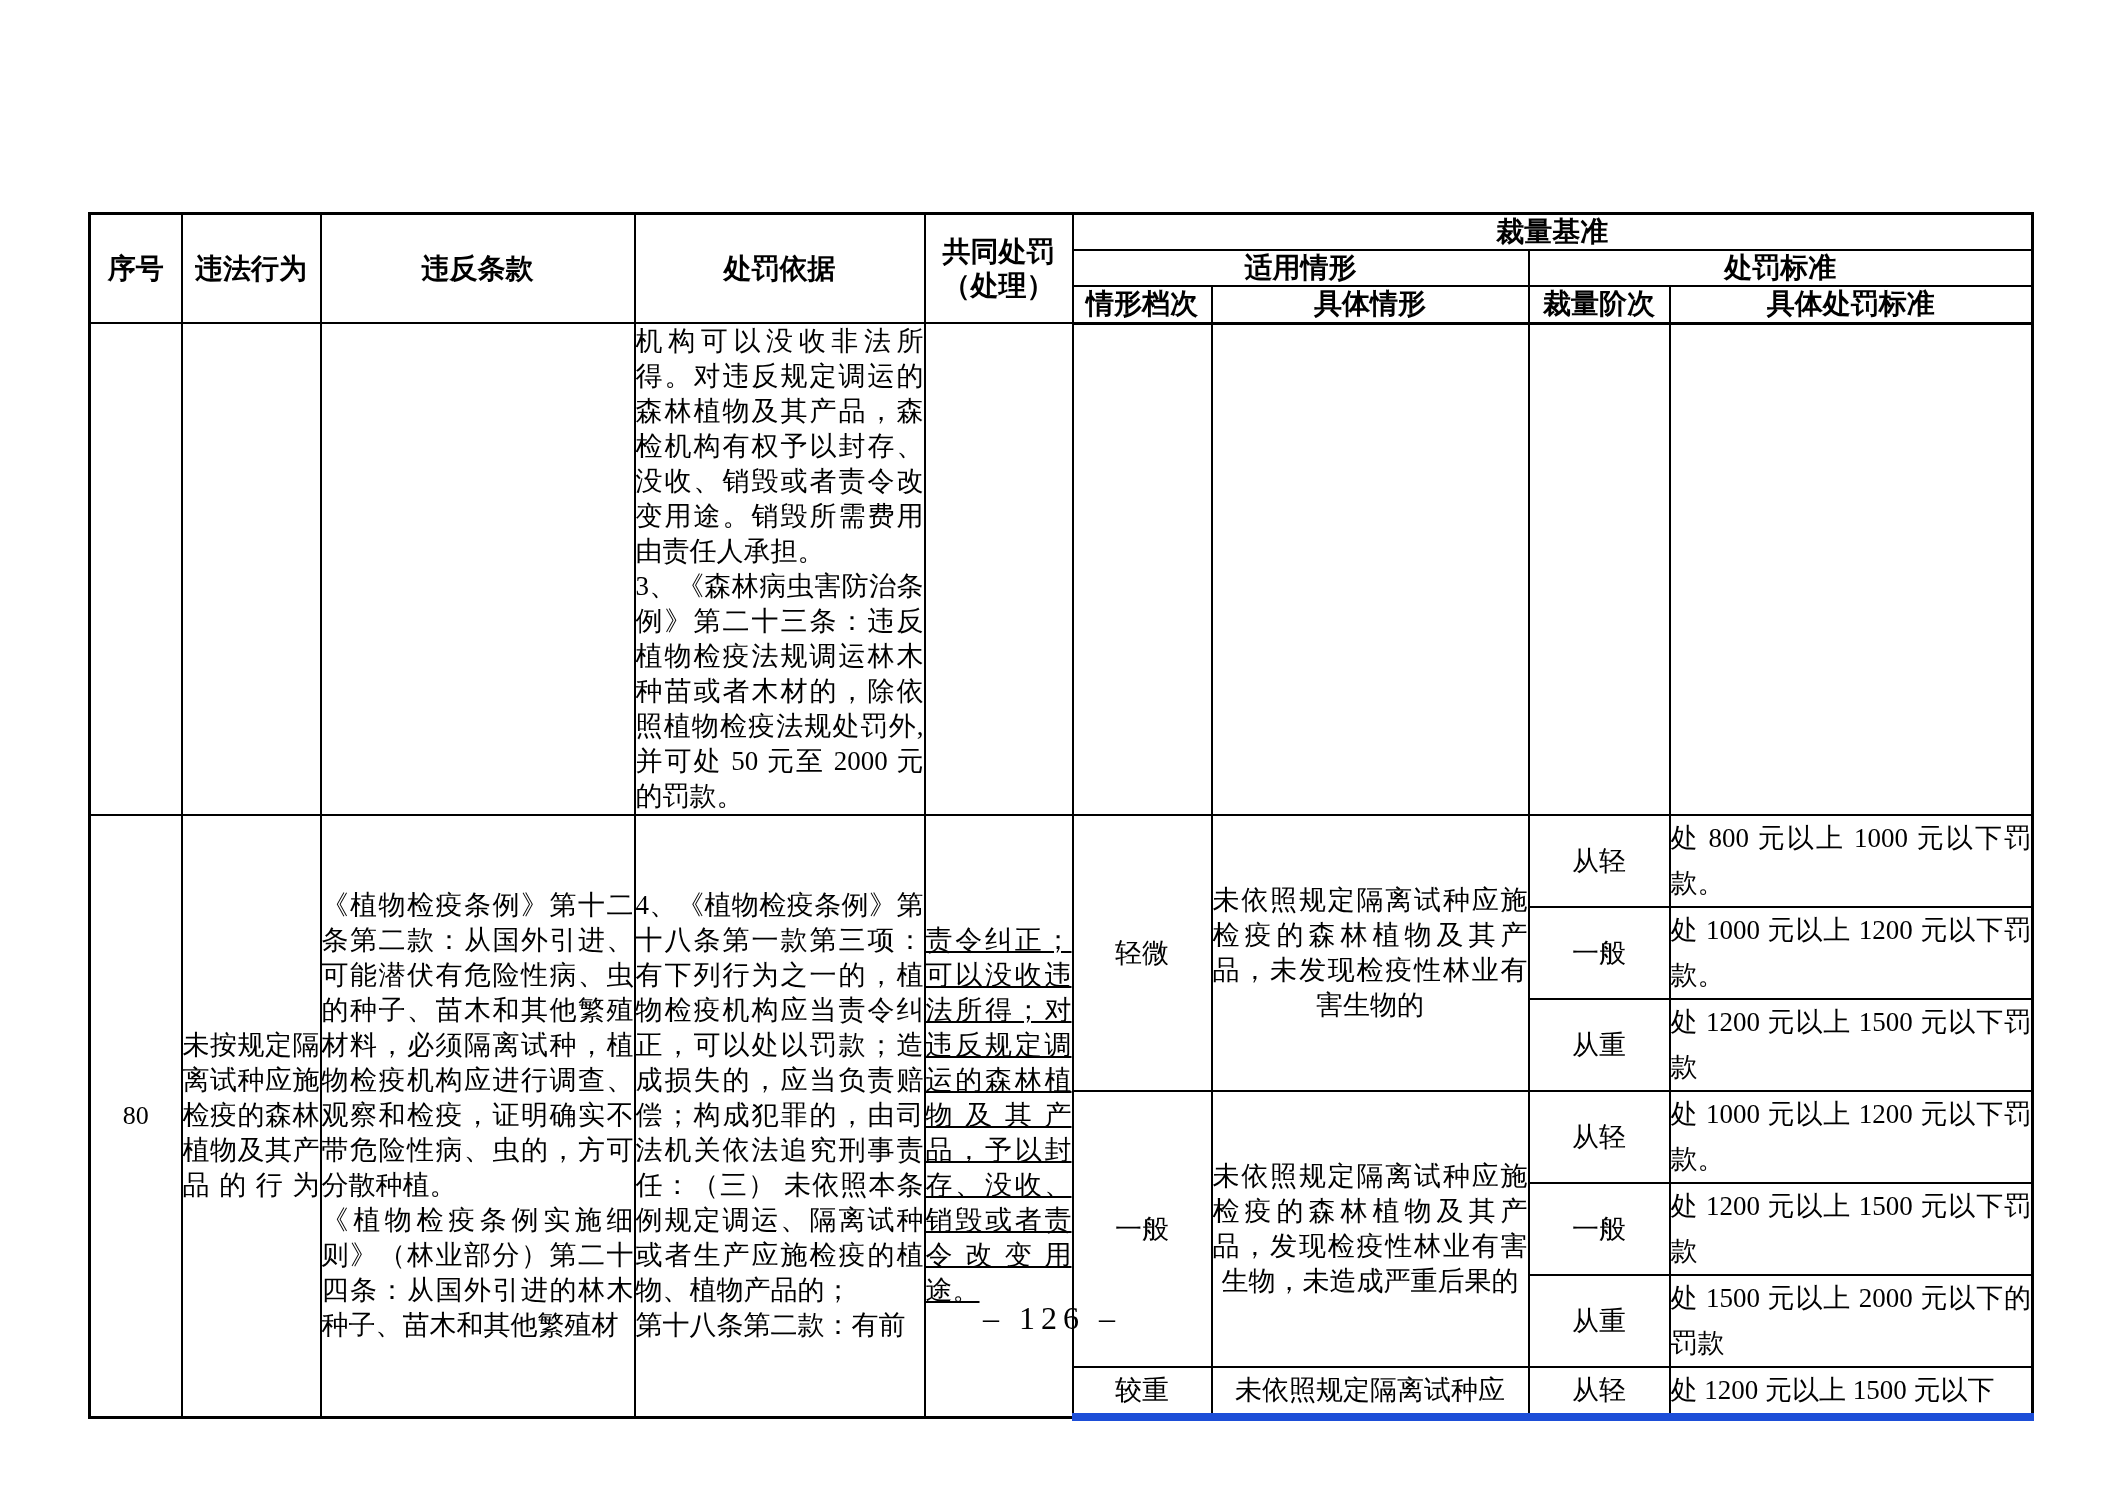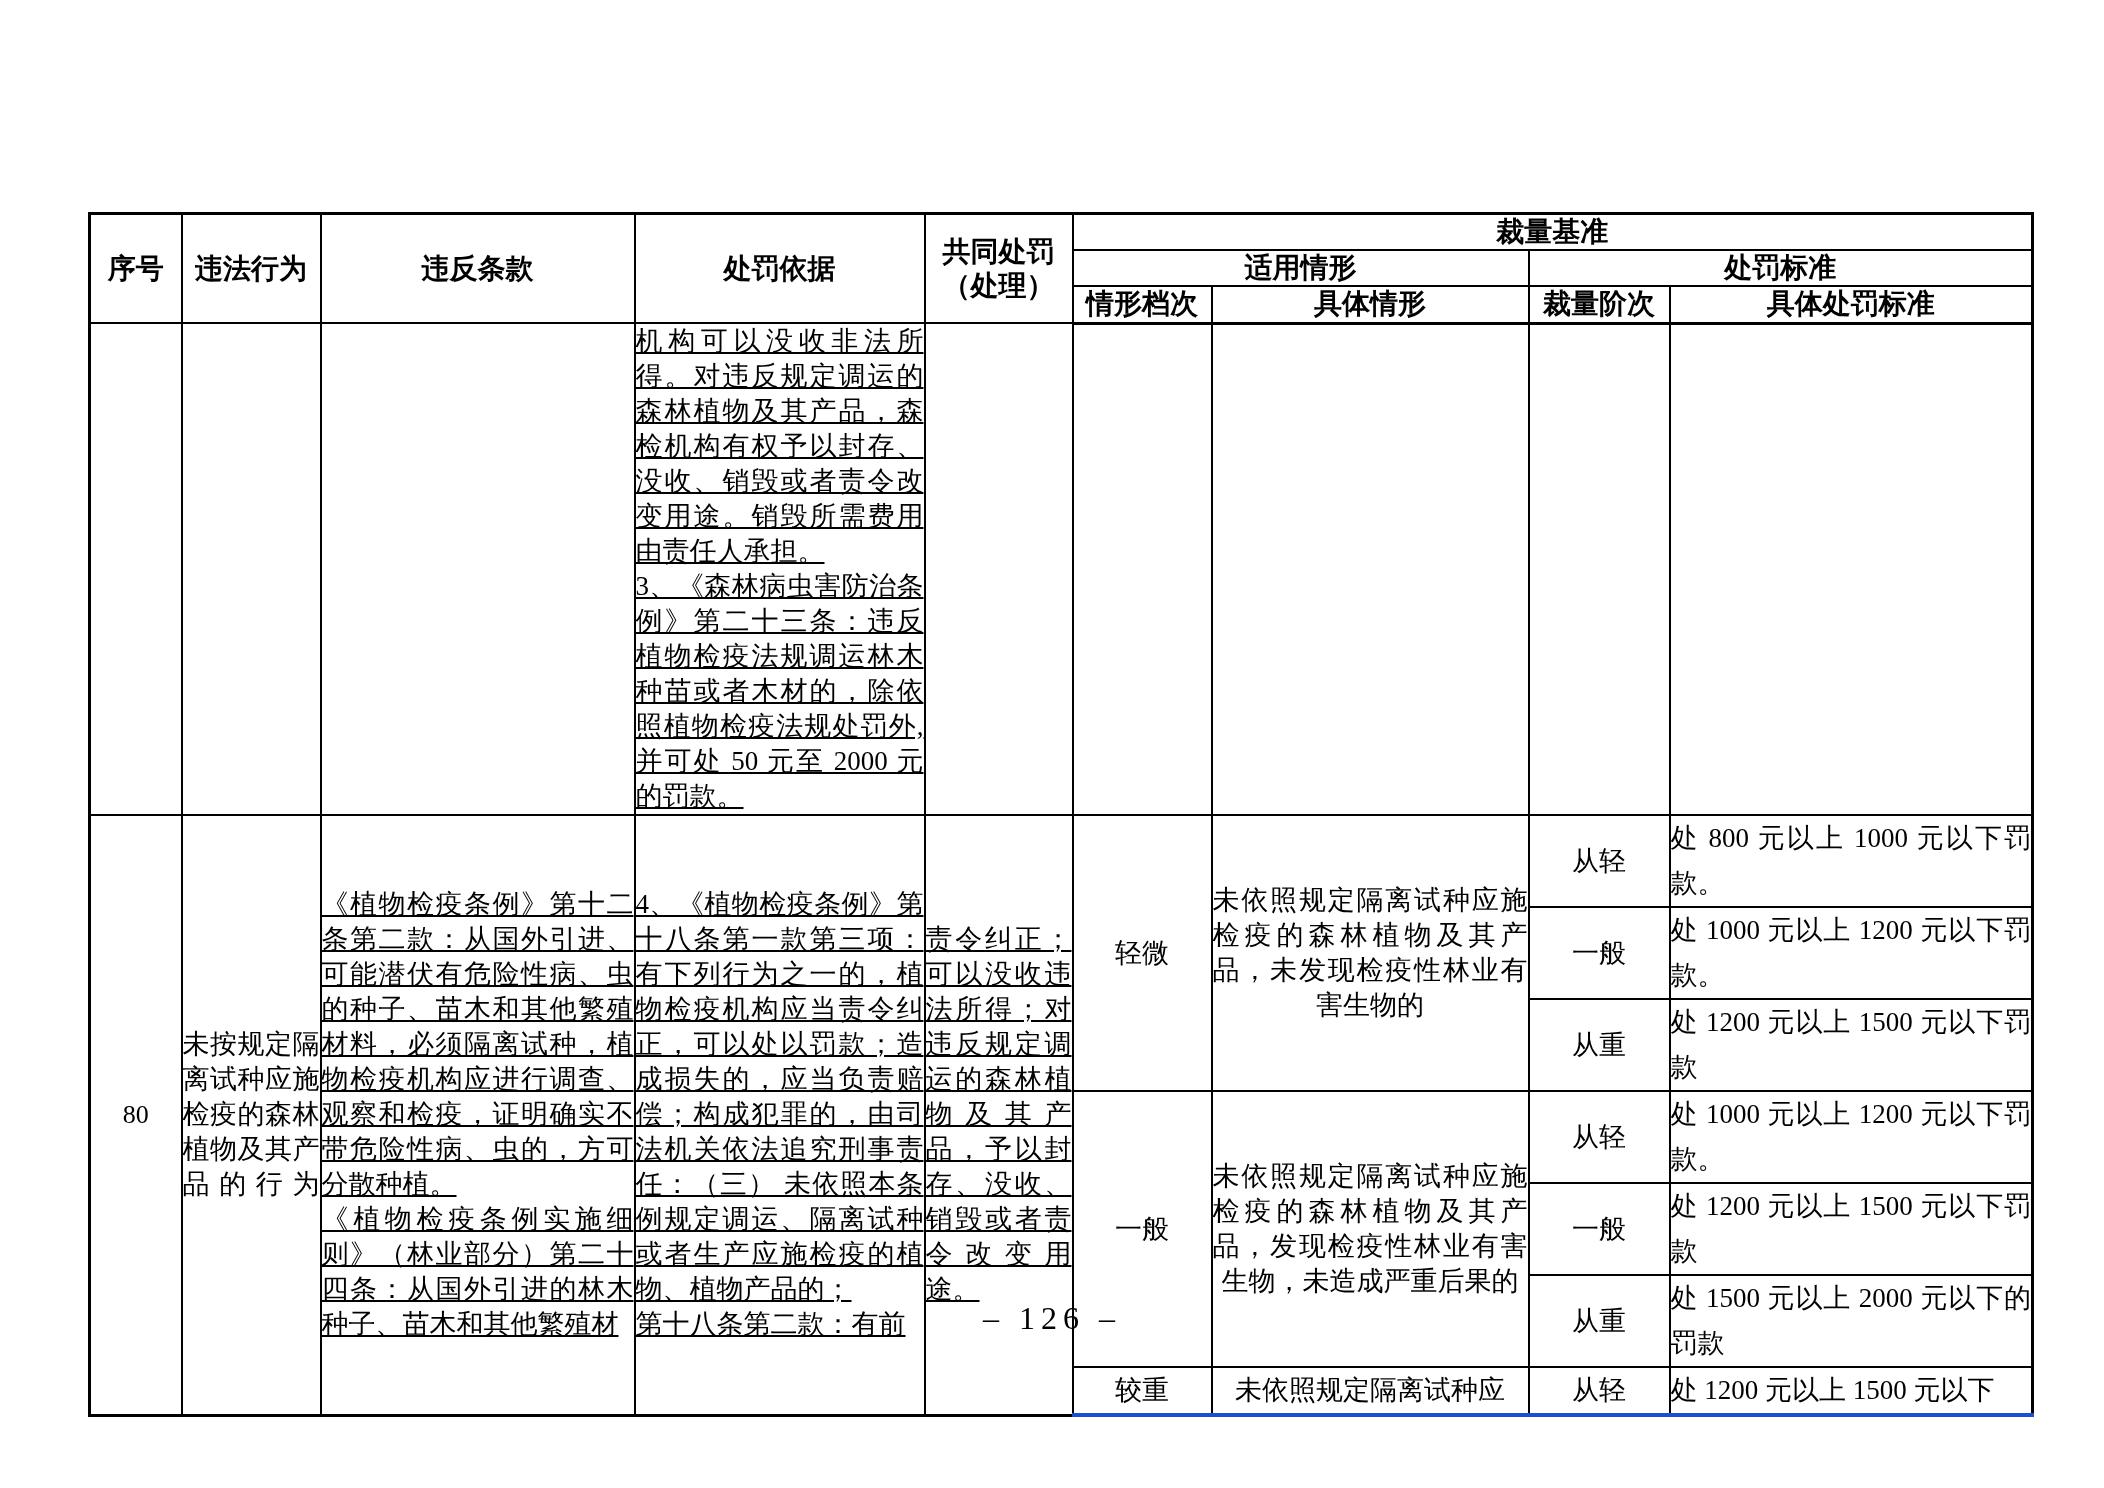--- a/index.html
+++ b/index.html
@@ -18,39 +18,38 @@
     border-collapse:collapse;
     table-layout:fixed;
     border:3px solid #000;
   }
   .doc-table td, .doc-table th {
     border:2px solid #000;
     overflow:hidden;
     padding:0;
     vertical-align:middle;
   }
-  .doc-table tr.last-row td { border-bottom:4px solid #1d4ed8; }
+  .doc-table tr.last-row td { border-bottom:8px solid #1d4ed8; }
   .hdr {
     font-family:"Liberation Sans","DejaVu Sans",sans-serif;
     font-weight:bold;
     font-size:28px;
     text-align:center;
     line-height:34px;
     white-space:pre-line;
   }
   .hdr-main { border-bottom-width:3px !important; }
   .body-cell {
     font-size:27px;
     line-height:35px;
   }
   .txt-top {
     vertical-align:top;
     text-align:justify;
     padding:4px 8px 0 8px;
-    text-decoration:underline;
   }
   .txt-top p { margin:0; }
   .serial-cell {
     text-align:center;
     font-size:26px;
   }
   .illegal-cell {
     text-align:justify;
     text-align-last:justify;
     padding:0 13px;

